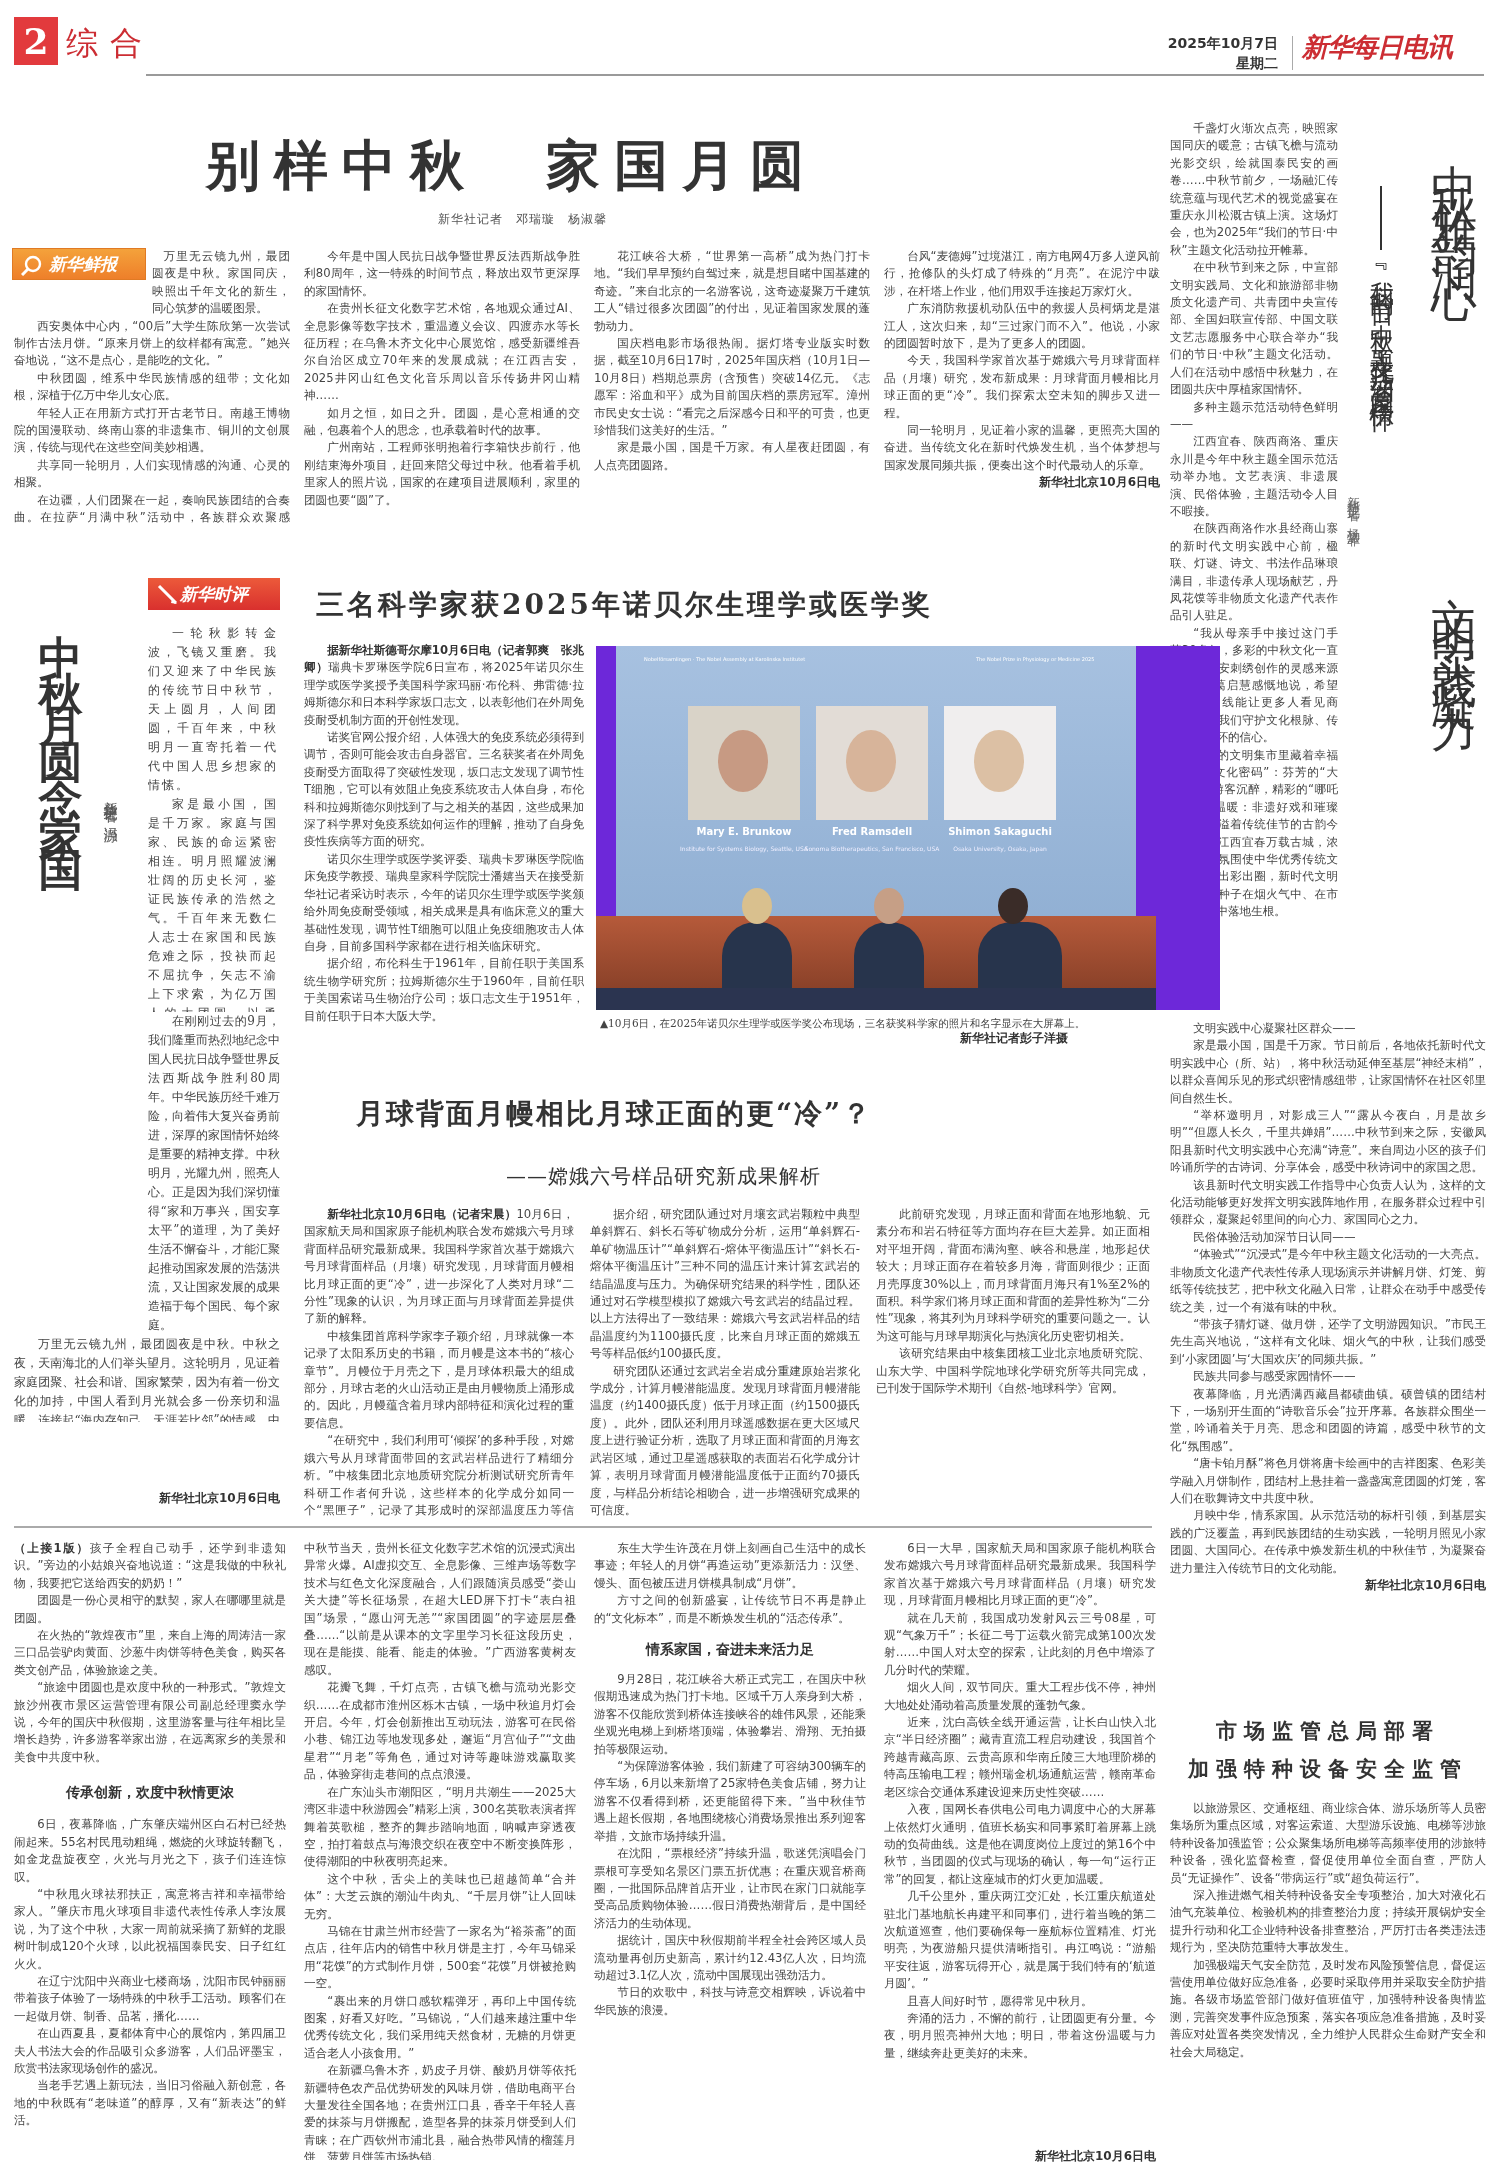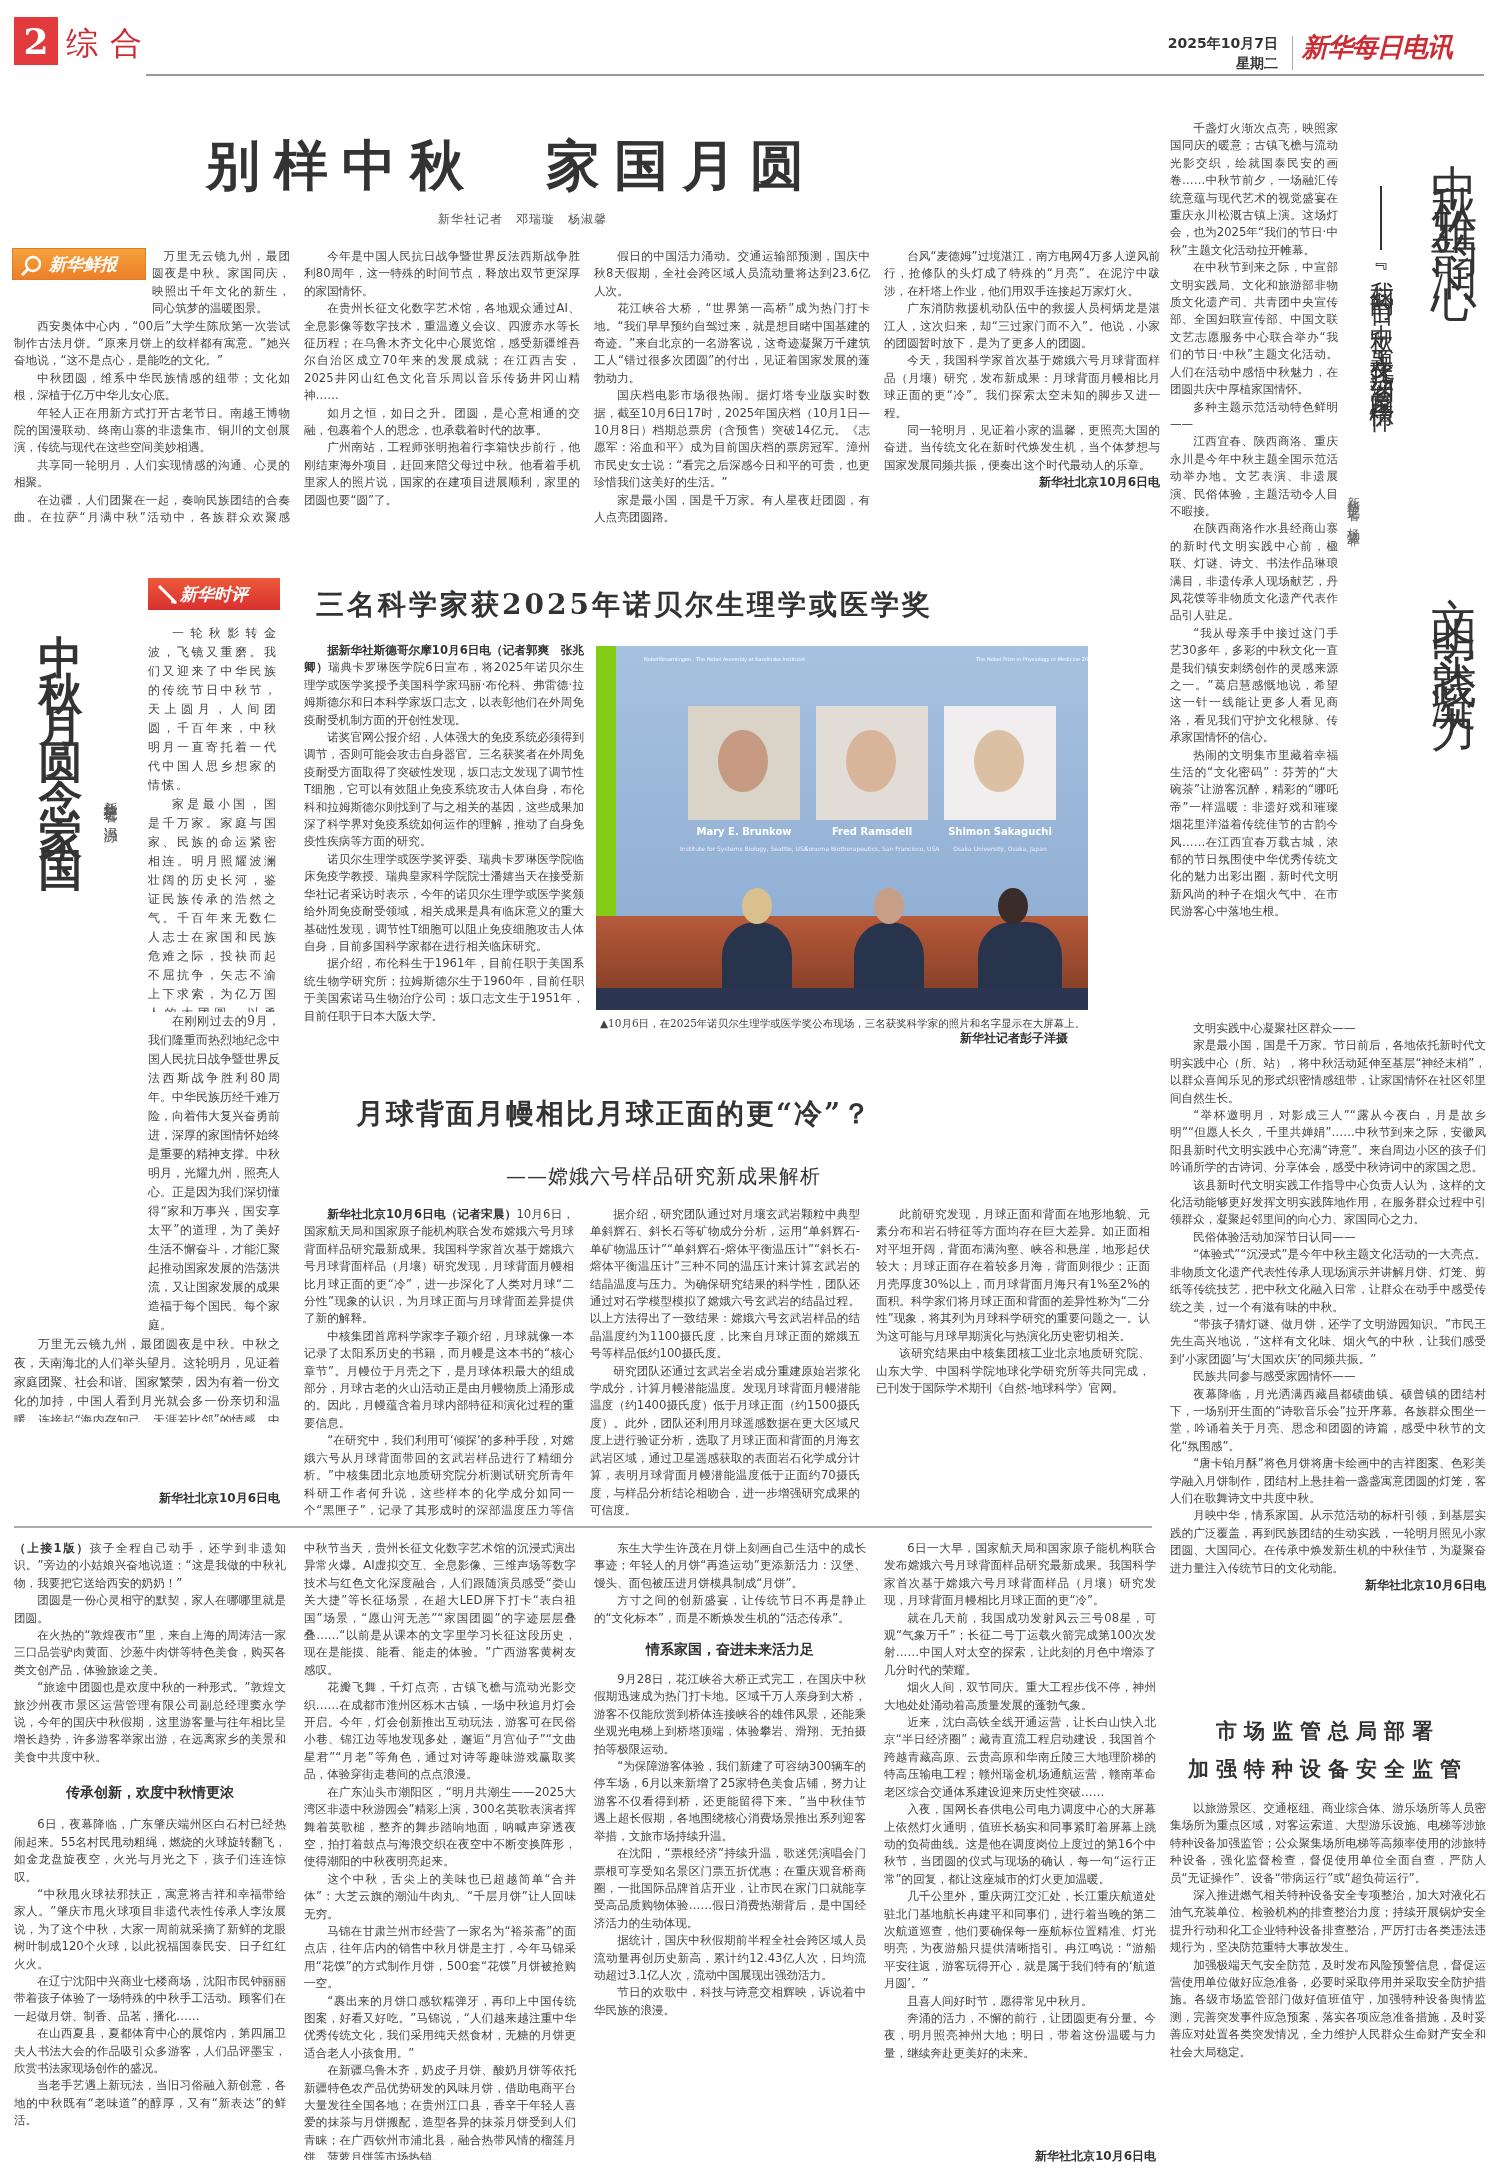--- a/index.html
+++ b/index.html
@@ -33,21 +33,21 @@
   #v-zhongqiu-title { left: 32px; top: 600px; font-size: 44px; letter-spacing: 36px; font-weight: bold; }
   #v-zhongqiu-byline { left: 102px; top: 790px; font-size: 14px; letter-spacing: 2px; color: #555; }
   #v-right-title1 { left: 1424px; top: 128px; font-size: 46px; letter-spacing: 22px; }
   #v-right-title2 { left: 1424px; top: 560px; font-size: 46px; letter-spacing: 22px; }
   #v-right-dash { left: 1380px; top: 186px; width: 2px; height: 64px; background: #333; }
   #v-right-sub { left: 1366px; top: 256px; font-size: 24px; letter-spacing: 6px; font-family: "DejaVu Sans", sans-serif; }
   #v-right-byline { left: 1344px; top: 486px; font-size: 13px; letter-spacing: 3px; color: #666; }
 
   
   #nobel-title { left: 316px; top: 586px; font-family: "DejaVu Serif", serif; font-size: 28px; color: #333; letter-spacing: 3px; font-weight: bold; }
-  #nobel-photo { left: 596px; top: 646px; width: 492px; height: 364px; background: #84cc16; overflow: hidden; }
+  #nobel-photo { left: 596px; top: 646px; width: 624px; height: 364px; background: #6d28d9; overflow: hidden; }
   .screen { position: absolute; left: 20px; top: 0; width: 520px; height: 290px; background: linear-gradient(#a7c1e0, #90afd3); }
   .screen-head { position: absolute; left: 28px; top: 10px; font-size: 5px; color: #fff; }
   .portrait { position: absolute; top: 60px; width: 112px; height: 114px; background: #d9d3c8; }
   .face { position: absolute; left: 30px; top: 24px; width: 50px; height: 62px; border-radius: 50%; background: #d7b49a; }
   .pname { position: absolute; top: 180px; width: 140px; text-align: center; color: #fff; font-size: 10px; font-weight: bold; }
   .paff { position: absolute; top: 198px; width: 140px; text-align: center; color: #eef; font-size: 6px; line-height: 9px; }
   .stage { position: absolute; left: 0; top: 270px; width: 560px; height: 94px; background: linear-gradient(#b65a3a, #7d3a24); }
   .person { position: absolute; bottom: 12px; width: 70px; height: 76px; background: #27344c; border-radius: 34px 34px 0 0; }
   .phead { position: absolute; left: 20px; top: -34px; width: 30px; height: 36px; border-radius: 50%; background: #c69f86; }
   .table { position: absolute; left: 0; bottom: 0; width: 560px; height: 22px; background: #2b3450; }
@@ -100,21 +100,20 @@
   <p>共享同一轮明月，人们实现情感的沟通、心灵的相聚。</p>
   <p style="height:35px;overflow:hidden;">在边疆，人们团聚在一起，奏响民族团结的合奏曲。在拉萨“月满中秋”活动中，各族群众欢聚感言：“我们就像糌粑和茶水，分开各自香，合在一起更香”。广东举办中秋侨宴，迎中秋国庆、叙乡情谋发展，“天涯共此时”从诗句变成具象的团聚。</p>
 </div>
 <div class="abs col" style="left:304px;top:248px;width:276px;height:300px;overflow:hidden;">
   <p>今年是中国人民抗日战争暨世界反法西斯战争胜利80周年，这一特殊的时间节点，释放出双节更深厚的家国情怀。</p>
   <p>在贵州长征文化数字艺术馆，各地观众通过AI、全息影像等数字技术，重温遵义会议、四渡赤水等长征历程；在乌鲁木齐文化中心展览馆，感受新疆维吾尔自治区成立70年来的发展成就；在江西吉安，2025井冈山红色文化音乐周以音乐传扬井冈山精神……</p>
   <p>如月之恒，如日之升。团圆，是心意相通的交融，包裹着个人的思念，也承载着时代的故事。</p>
   <p>广州南站，工程师张明抱着行李箱快步前行，他刚结束海外项目，赶回来陪父母过中秋。他看着手机里家人的照片说，国家的在建项目进展顺利，家里的团圆也要“圆”了。</p>
 </div>
 <div class="abs col" style="left:594px;top:248px;width:276px;height:300px;overflow:hidden;">
-  <p>假日的中国活力涌动。交通运输部预测，国庆中秋8天假期，全社会跨区域人员流动量将达到23.6亿人次。</p>
   <p>花江峡谷大桥，“世界第一高桥”成为热门打卡地。“我们早早预约自驾过来，就是想目睹中国基建的奇迹。”来自北京的一名游客说，这奇迹凝聚万千建筑工人“错过很多次团圆”的付出，见证着国家发展的蓬勃动力。</p>
   <p>国庆档电影市场很热闹。据灯塔专业版实时数据，截至10月6日17时，2025年国庆档（10月1日—10月8日）档期总票房（含预售）突破14亿元。《志愿军：浴血和平》成为目前国庆档的票房冠军。漳州市民史女士说：“看完之后深感今日和平的可贵，也更珍惜我们这美好的生活。”</p>
   <p>家是最小国，国是千万家。有人星夜赶团圆，有人点亮团圆路。</p>
 </div>
 <div class="abs col" style="left:884px;top:248px;width:276px;">
   <p>台风“麦德姆”过境湛江，南方电网4万多人逆风前行，抢修队的头灯成了特殊的“月亮”。在泥泞中跋涉，在杆塔上作业，他们用双手连接起万家灯火。</p>
   <p>广东消防救援机动队伍中的救援人员柯炳龙是湛江人，这次归来，却“三过家门而不入”。他说，小家的团圆暂时放下，是为了更多人的团圆。</p>
   <p>今天，我国科学家首次基于嫦娥六号月球背面样品（月壤）研究，发布新成果：月球背面月幔相比月球正面的更“冷”。我们探索太空未知的脚步又进一程。</p>
   <p style="height:52px;overflow:hidden;">同一轮明月，见证着小家的温馨，更照亮大国的奋进。当传统文化在新时代焕发生机，当个体梦想与国家发展同频共振，便奏出这个时代最动人的乐章。</p>
   <div class="dateline">新华社北京10月6日电</div>

